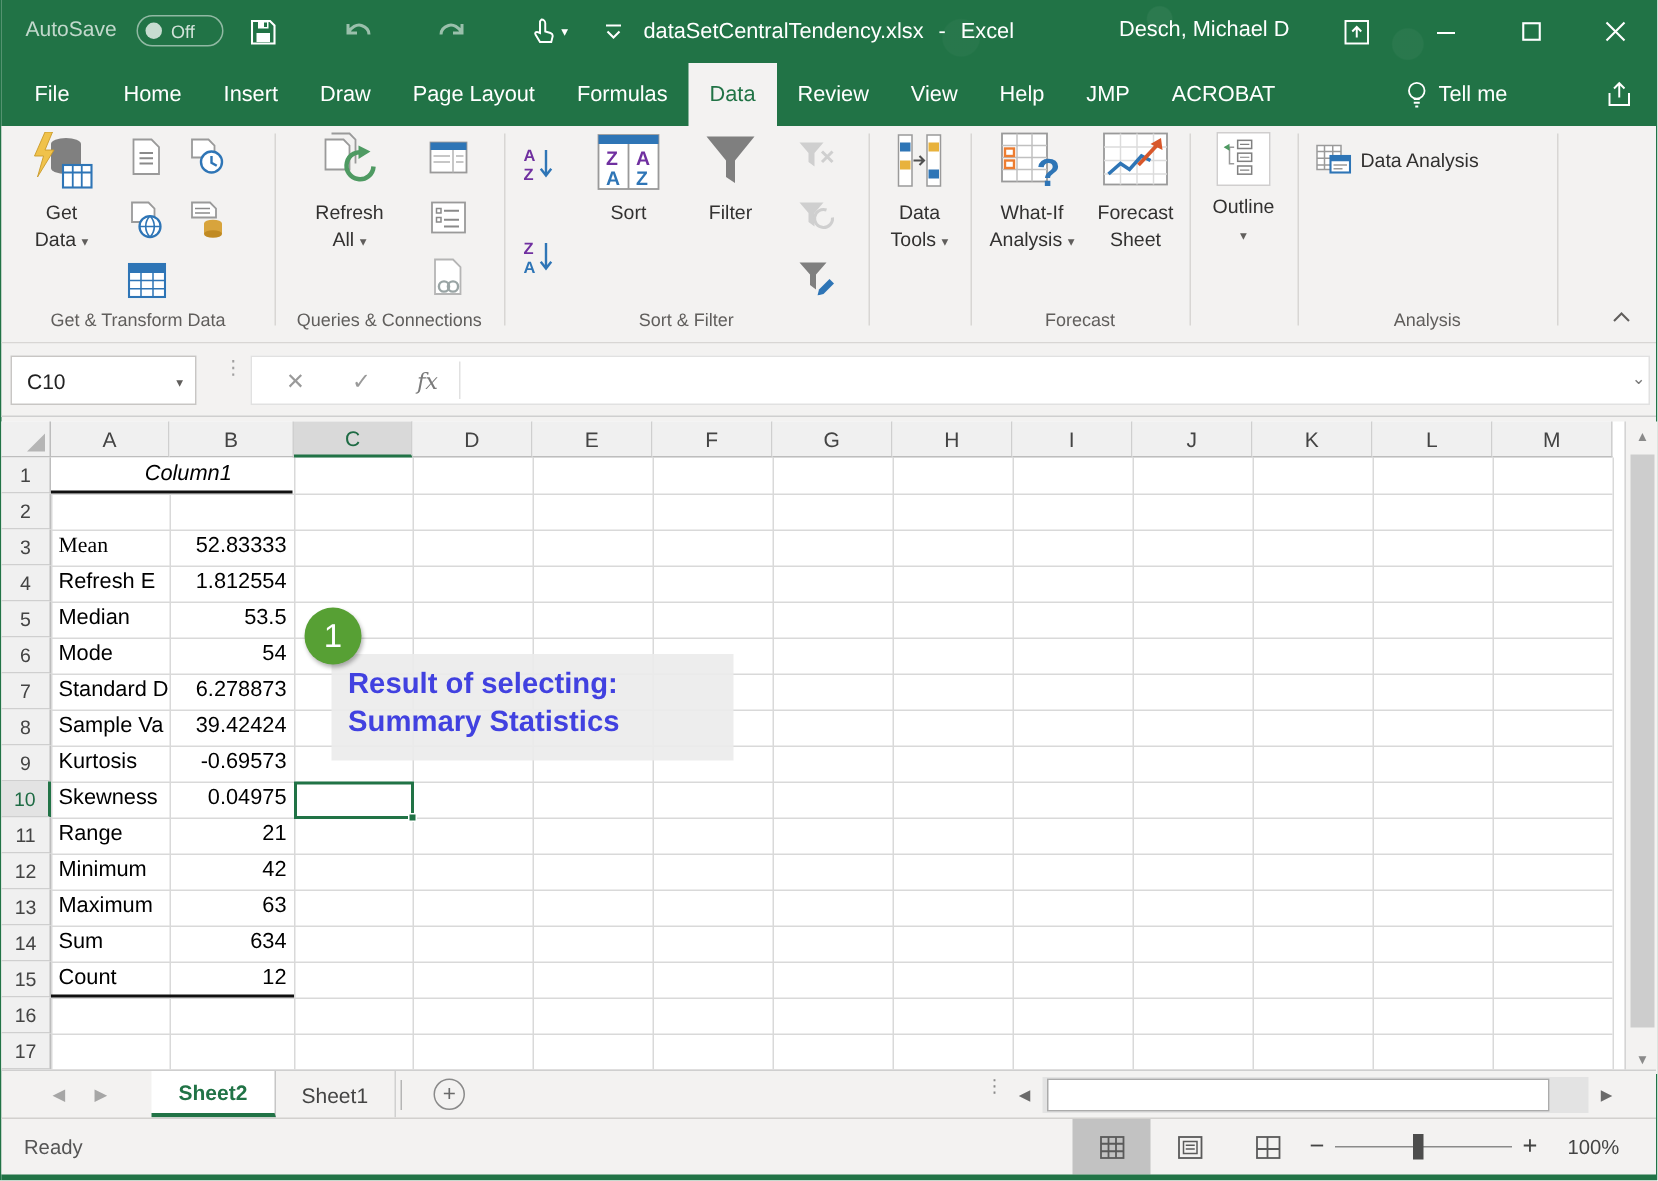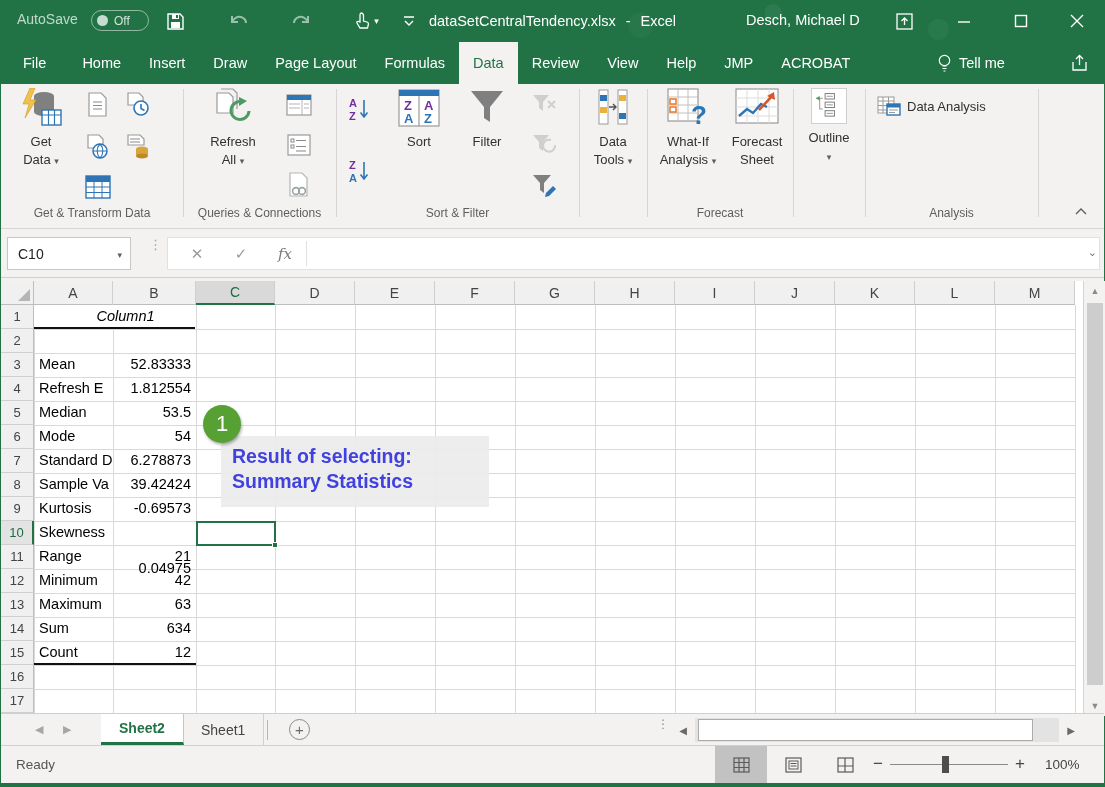--- a/index.html
+++ b/index.html
@@ -512,36 +512,36 @@
       <div class="rowhdr" style="top: 216px; height: 24px;">9</div>
       <div class="rowhdr sel" style="top: 240px; height: 24px;">10</div>
       <div class="rowhdr" style="top: 264px; height: 24px;">11</div>
       <div class="rowhdr" style="top: 288px; height: 24px;">12</div>
       <div class="rowhdr" style="top: 312px; height: 24px;">13</div>
       <div class="rowhdr" style="top: 336px; height: 24px;">14</div>
       <div class="rowhdr" style="top: 360px; height: 24px;">15</div>
       <div class="rowhdr" style="top: 384px; height: 24px;">16</div>
       <div class="rowhdr" style="top: 408px; height: 24px;">17</div>
       <div class="mergedhdr" style="left: 33px; top: 24px; width: 161px; height: 24px;">Column1</div>
-      <div class="cell lbl" style="left: 34px; top: 72px; width: 75px;">Mean</div>
+      <div class="cell lbl" style="left: 34px; top: 72px; width: 75px; font-family: Liberation Serif, serif;">Mean</div>
       <div class="cell val" style="left: 112px; top: 72px; width: 82px;">52.83333</div>
       <div class="cell lbl" style="left: 34px; top: 96px; width: 77px;">Refresh E</div>
       <div class="cell val" style="left: 112px; top: 96px; width: 82px;">1.812554</div>
       <div class="cell lbl" style="left: 34px; top: 120px; width: 77px;">Median</div>
       <div class="cell val" style="left: 112px; top: 120px; width: 82px;">53.5</div>
       <div class="cell lbl" style="left: 34px; top: 144px; width: 77px;">Mode</div>
       <div class="cell val" style="left: 112px; top: 144px; width: 82px;">54</div>
       <div class="cell lbl" style="left: 34px; top: 168px; width: 77px;">Standard D</div>
       <div class="cell val" style="left: 112px; top: 168px; width: 82px;">6.278873</div>
       <div class="cell lbl" style="left: 34px; top: 192px; width: 77px;">Sample Va</div>
       <div class="cell val" style="left: 112px; top: 192px; width: 82px;">39.42424</div>
       <div class="cell lbl" style="left: 34px; top: 216px; width: 77px;">Kurtosis</div>
       <div class="cell val" style="left: 112px; top: 216px; width: 82px;">-0.69573</div>
       <div class="cell lbl" style="left: 34px; top: 240px; width: 77px;">Skewness</div>
-      <div class="cell val" style="left: 112px; top: 240px; width: 82px; margin-top: 36px;">0.04975</div>
+      <div class="cell val" style="left: 112px; top: 240px; width: 82px;">0.04975</div>
       <div class="cell lbl" style="left: 34px; top: 264px; width: 62px;">Range</div>
       <div class="cell val" style="left: 112px; top: 264px; width: 82px;">21</div>
       <div class="cell lbl" style="left: 34px; top: 288px; width: 77px;">Minimum</div>
       <div class="cell val" style="left: 112px; top: 288px; width: 82px;">42</div>
       <div class="cell lbl" style="left: 34px; top: 312px; width: 77px;">Maximum</div>
       <div class="cell val" style="left: 112px; top: 312px; width: 82px;">63</div>
       <div class="cell lbl" style="left: 34px; top: 336px; width: 77px;">Sum</div>
       <div class="cell val" style="left: 112px; top: 336px; width: 82px;">634</div>
       <div class="cell lbl" style="left: 34px; top: 360px; width: 77px;">Count</div>
       <div class="cell val" style="left: 112px; top: 360px; width: 82px;">12</div>

